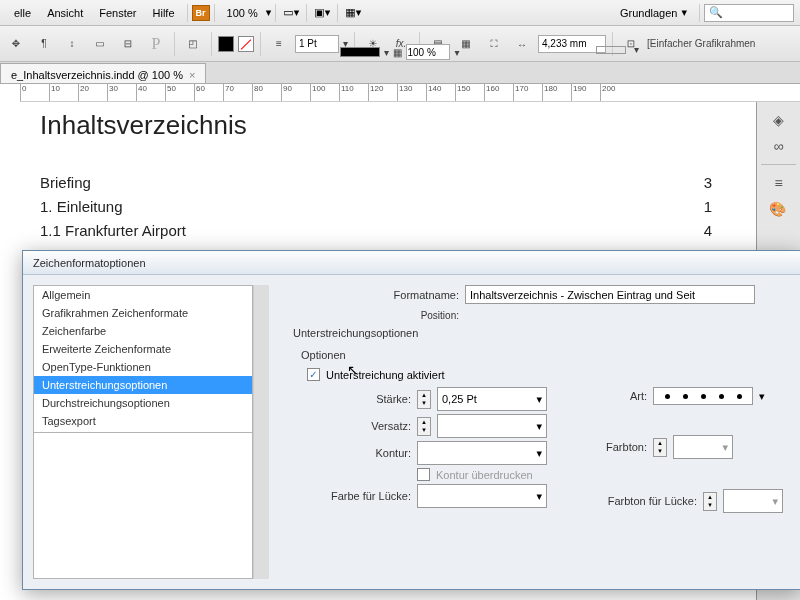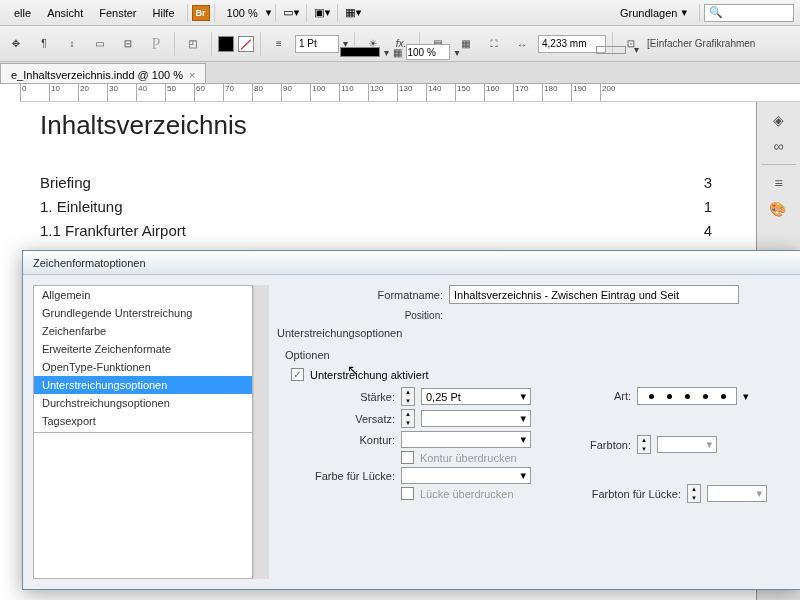--- a/index.html
+++ b/index.html
@@ -39,38 +39,38 @@
 .doc .row { display:flex; justify-content:space-between; font-size:15px; line-height:1.6; color:#222; }
 
 
 .dock { position:absolute; top:102px; right:0; width:44px; bottom:0; background:#e6e6e6; border-left:1px solid #999; display:flex; flex-direction:column; align-items:center; padding-top:6px; gap:2px; }
 .dock .dbtn{ width:36px; height:24px; display:flex; align-items:center; justify-content:center; color:#555; font-size:14px;}
 .dock .dsep{ width:80%; height:1px; background:#bbb; margin:4px 0;}
 
 
 .dialog{ position:absolute; left:22px; top:250px; width:780px; height:340px; border:1px solid #6b8aa8; background:#ecf0f4; box-shadow:0 4px 20px rgba(0,0,0,.35); font-size:11px;}
 .dialog .titlebar{ height:24px; background:linear-gradient(#fdfdfd,#e0e8f0); border-bottom:1px solid #b8c4d0; display:flex; align-items:center; padding:0 10px; color:#2a2a2a;}
-.dialog .body{ display:flex; height:calc(100% - 24px); padding:10px; gap:8px; }
+.dialog .body{ display:flex; height:calc(100% - 24px); padding:10px; gap:24px; }
 .dialog .sidebar{ width:220px; border:1px solid #b4b4b4; background:#fff; display:flex; flex-direction:column; }
 .sidebar .item{ padding:3px 8px; border-bottom:0; font-size:11px; color:#333; }
 .sidebar .item.sel{ background:#3399ff; color:#fff; }
 .sidebar .preview{ flex:1; border-top:1px solid #b4b4b4; margin-top:2px; }
 .scrollbar{ width:16px; background:#efefef; border-left:1px solid #ccc;}
 .scrollbar .thumb{height:100%; background:#ddd;}
 
 .dialog .main{ flex:1; }
 .row-f{ display:flex; align-items:center; margin-bottom:6px; gap:6px;}
 .row-f label{ text-align:right; color:#333;}
 .row-f input[type=text]{ height:19px; border:1px solid #999; padding:0 4px; font-size:11px;}
 .section-title{ color:#333; margin:4px 0 10px;}
 .fieldset{ border:none; padding-left:8px; }
 .fieldset legend{ font-size:11px; color:#333; padding-bottom:4px;}
 .opt-row{ display:flex; align-items:center; gap:6px; margin:3px 0;}
 .opt-row label{ width:110px; text-align:right; color:#333;}
-.opt-row .combo{ width:110px; height:17px; border:1px solid #999; background:#fff; display:flex; align-items:center; justify-content:space-between; padding:0 4px; font-size:11px;}
+.opt-row .combo{ width:110px; height:24px; border:1px solid #999; background:#fff; display:flex; align-items:center; justify-content:space-between; padding:0 4px; font-size:11px;}
 .opt-row .combo.sm{ width:60px; }
 .opt-row .spinner{ width:14px; height:19px; border:1px solid #999; background:#f2f2f2; font-size:7px; display:flex; flex-direction:column;}
 .opt-row .spinner div{flex:1; text-align:center; line-height:8px;}
 .checkbox{ width:13px; height:13px; border:1px solid #888; background:#fff; display:inline-flex; align-items:center; justify-content:center; font-size:10px; color:#2a6fc9;}
 .dotline{ width:100px; height:18px; border:1px solid #999; background:#fff; display:flex; align-items:center; justify-content:space-around; padding:0 4px;}
 .dotline .d{width:5px;height:5px;background:#000;border-radius:50%;}
 .disabled{ color:#9a9a9a; }
 .cursor{ position:absolute; left:347px; top:362px; font-size:14px; color:#000; pointer-events:none;}
 .br-badge{width:18px;height:16px;background:#d67a15;color:#fff;font-size:9px;font-weight:bold;display:flex;align-items:center;justify-content:center;border:1px solid #a55a08;}
 </style>
@@ -205,21 +205,21 @@
   <div class="dbtn">≡</div>
   <div class="dbtn">🎨</div>
 </div>
 
 <div class="dialog">
   <div class="titlebar">Zeichenformatoptionen</div>
   <div class="body">
     <div style="display:flex;width:236px">
       <div class="sidebar" id="dlg-sidebar">
           <div class="item">Allgemein</div>
-          <div class="item">Grundlegende Unterstreichung</div>
+          <div class="item">Grafikrahmen Zeichenformate</div>
           <div class="item">Zeichenfarbe</div>
           <div class="item">Erweiterte Zeichenformate</div>
           <div class="item">OpenType-Funktionen</div>
           <div class="item sel">Unterstreichungsoptionen</div>
           <div class="item">Durchstreichungsoptionen</div>
           <div class="item">Tagsexport</div>
           <div class="preview"></div>
         </div>
       <div class="scrollbar">
           <div class="thumb"></div>
@@ -278,25 +278,20 @@
               <span class="checkbox disabled"></span>
               <span class="disabled">Kontur überdrucken</span>
             </div>
             <div class="opt-row">
               <label>Farbe für Lücke:</label>
               <div class="combo" style="width:130px">
                   <span></span>
                   <span>▾</span>
                 </div>
             </div>
-            <div class="opt-row">
-              <label></label>
-              <span class="checkbox disabled"></span>
-              <span class="disabled">Lücke überdrucken</span>
-            </div>
           </div>
           <div style="margin-left:40px">
             <div class="opt-row">
               <label style="width:60px">Art:</label>
               <div class="dotline">
                 <span class="d"></span>
                   <span class="d"></span>
                   <span class="d"></span>
                   <span class="d"></span>
                   <span class="d"></span>

